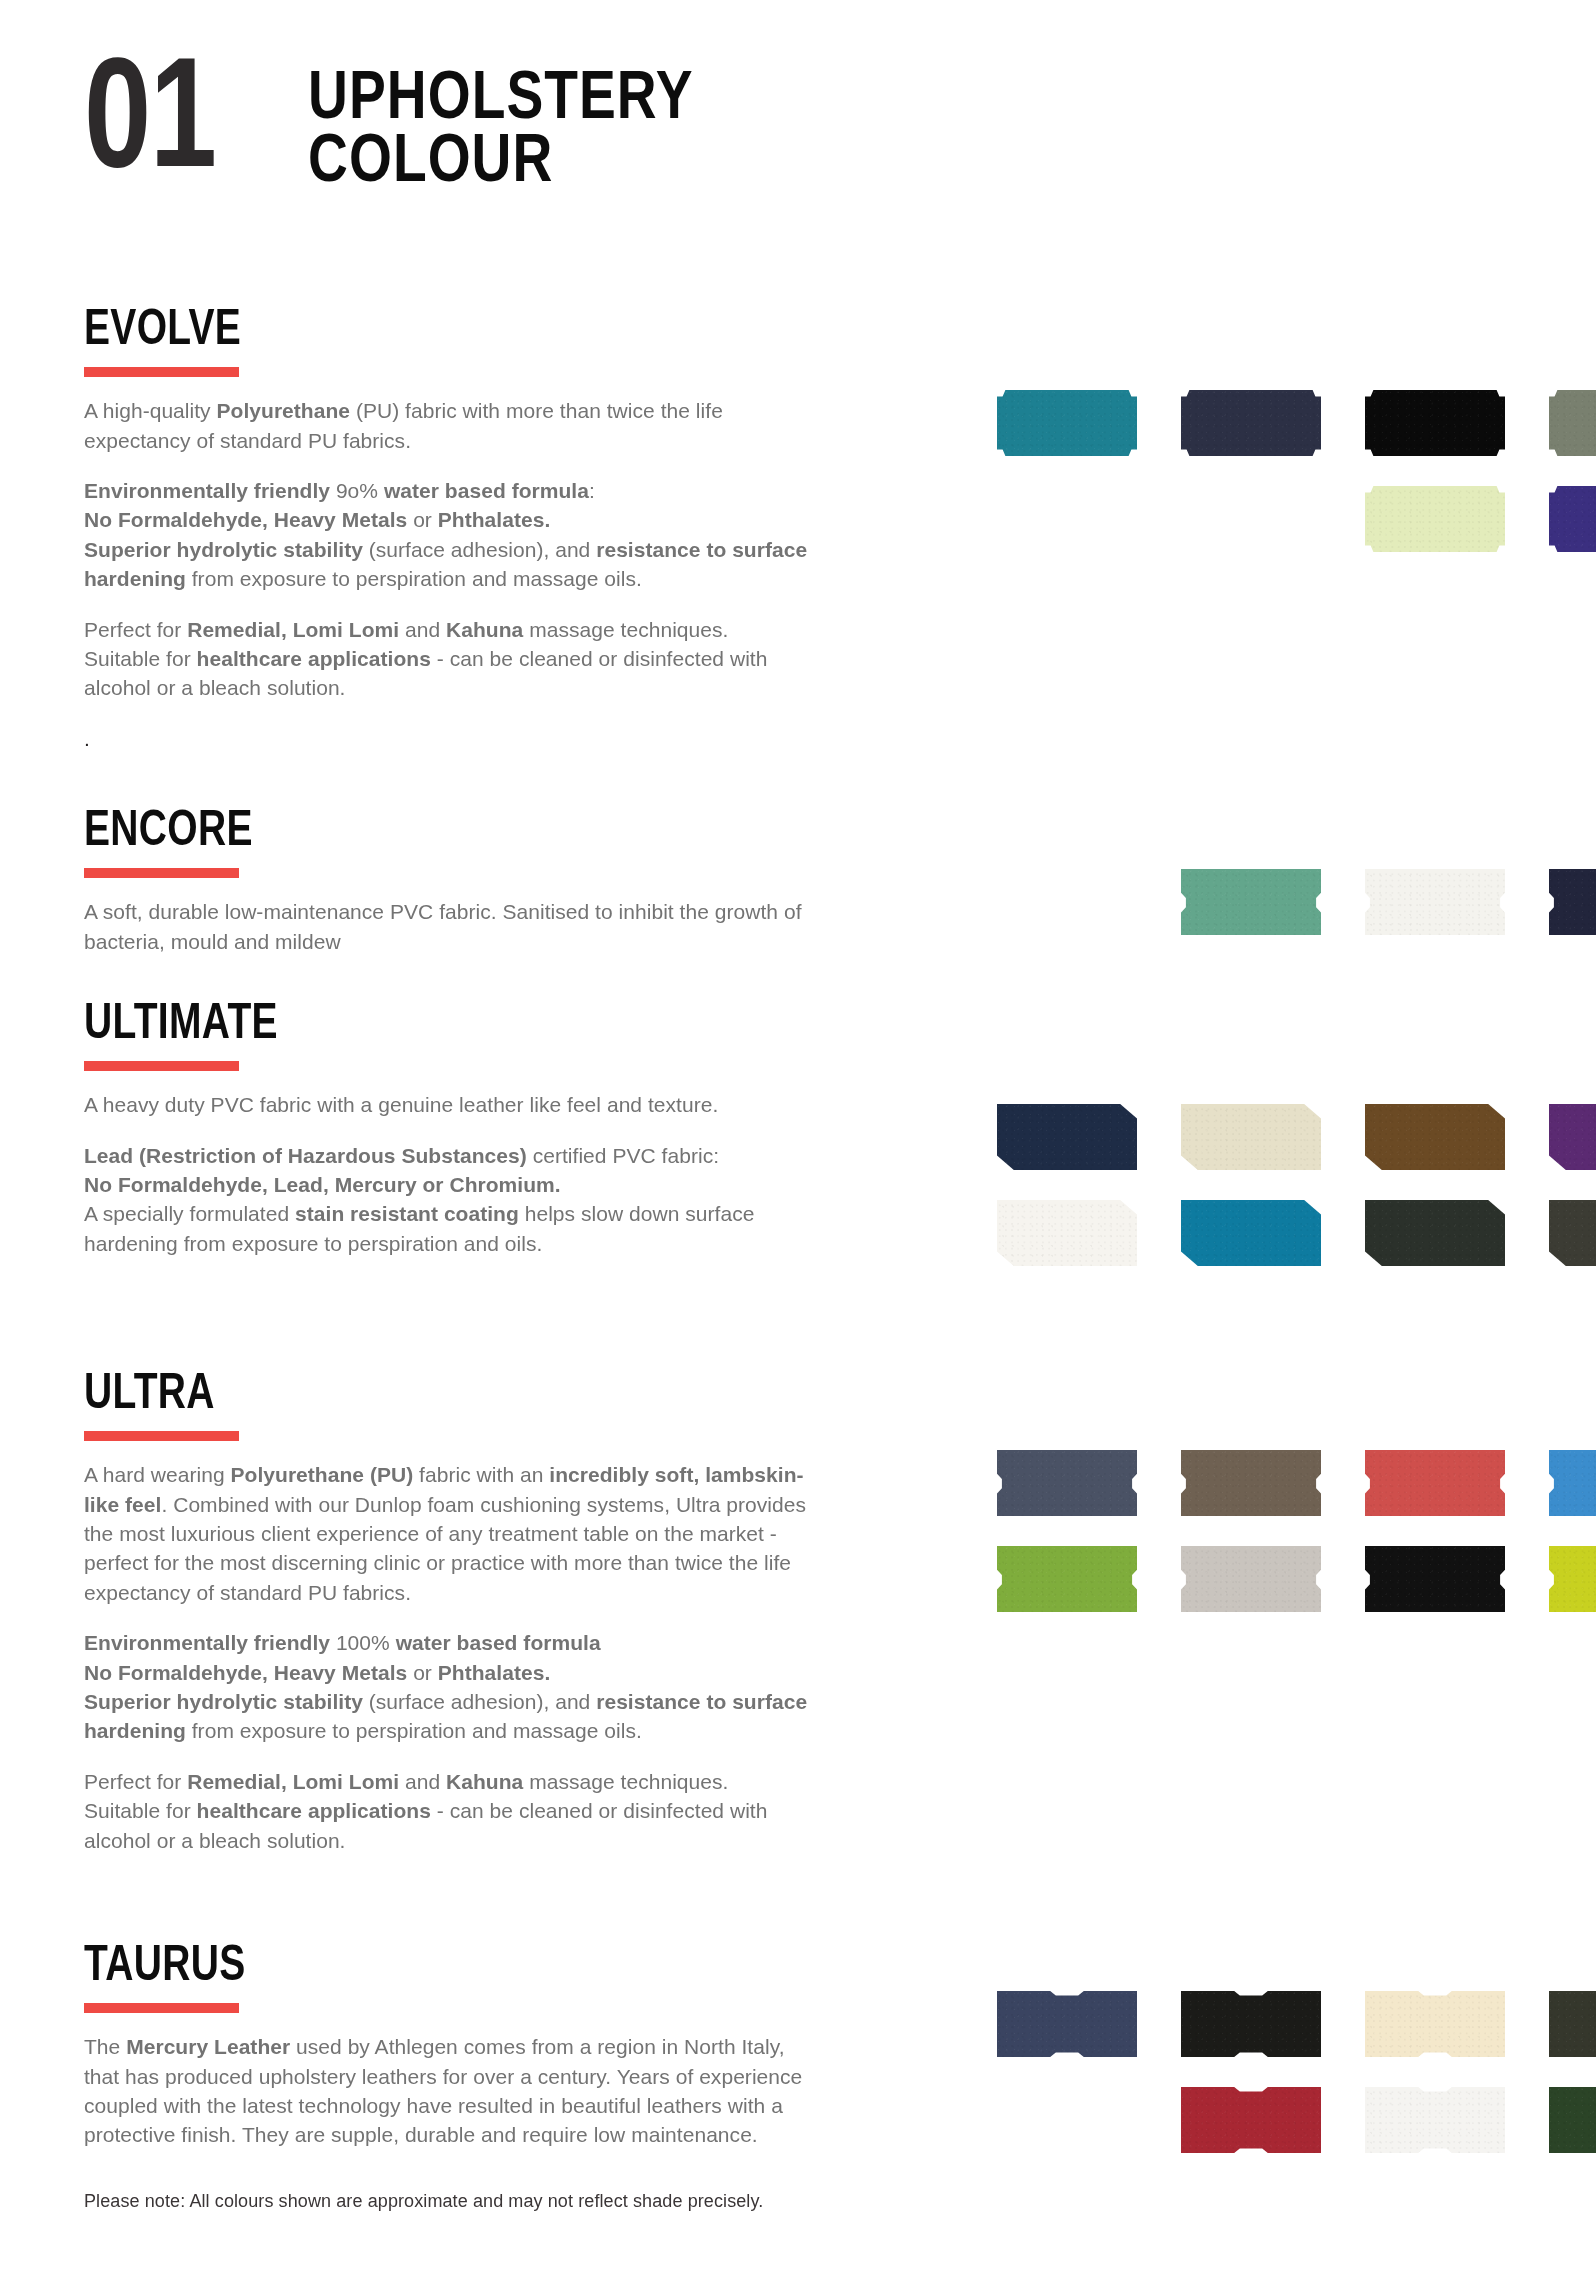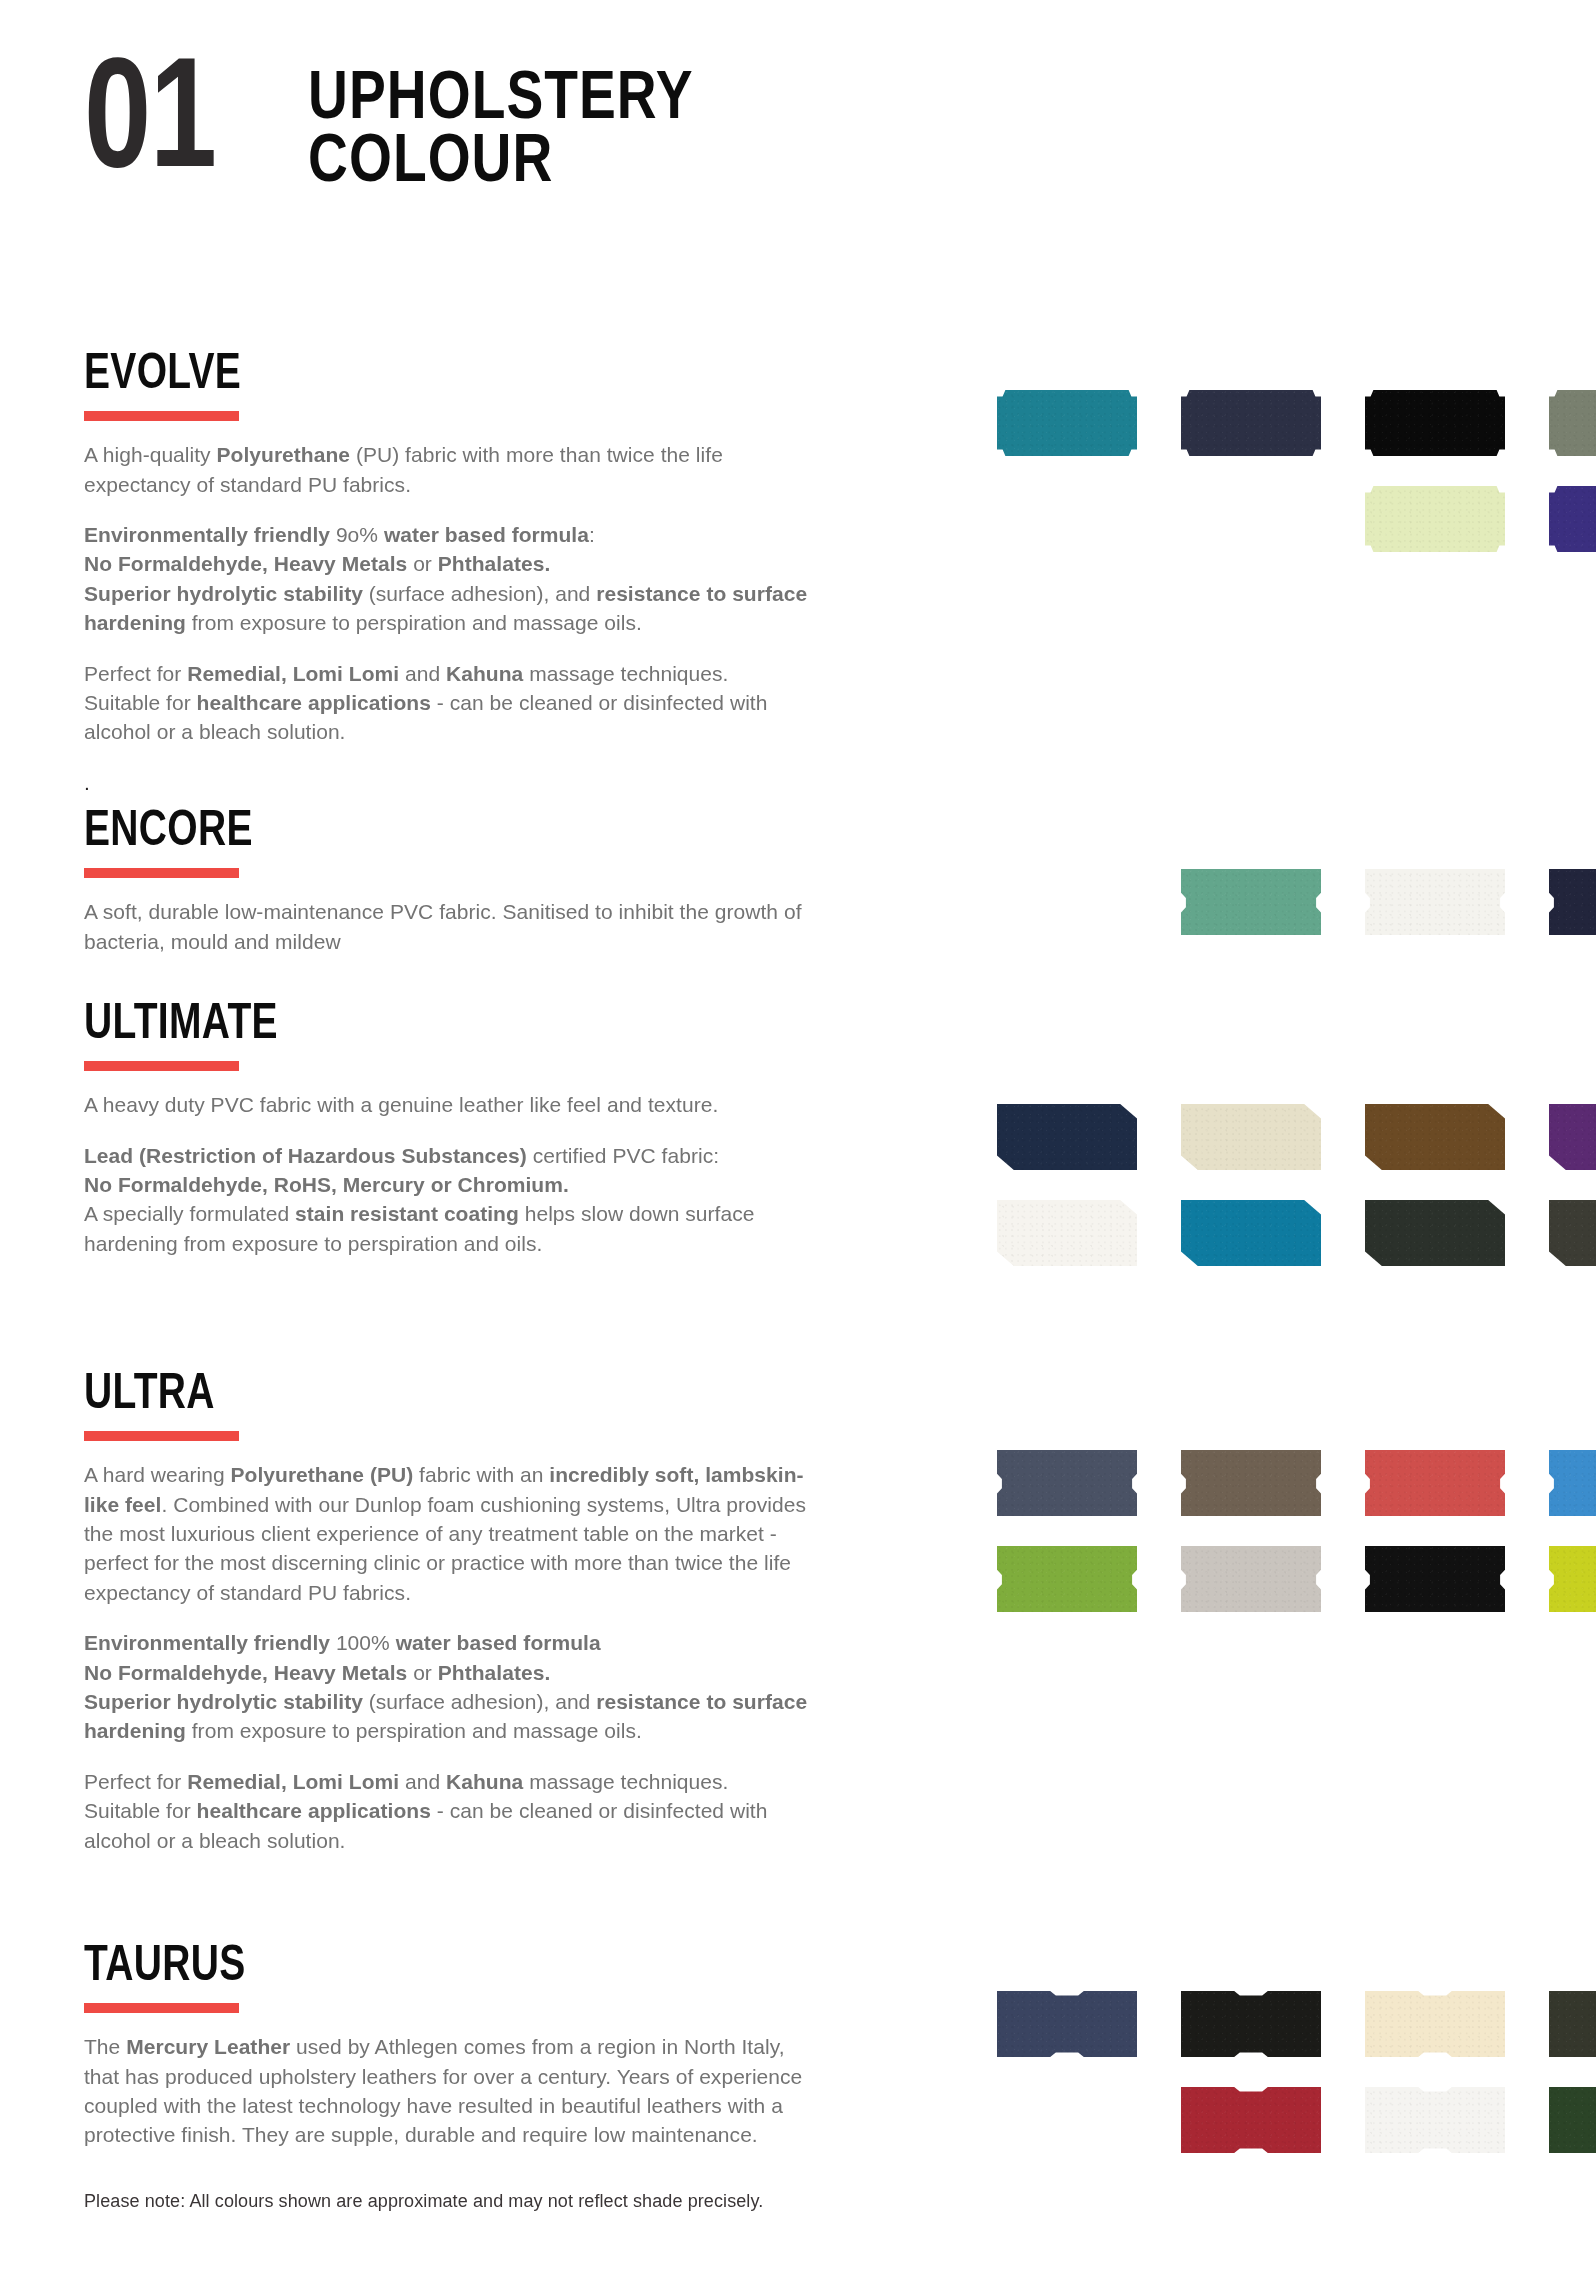--- a/index.html
+++ b/index.html
@@ -197,21 +197,21 @@
 
   <div class="header">
     <div class="header-number">01</div>
     <div class="header-titles">
       <div class="header-title-line">UPHOLSTERY</div>
       <div class="header-title-line">COLOUR</div>
     </div>
   </div>
 
   <div id="sections-root">
-      <div class="section" style="top: 302px; margin-top: 44px;">
+      <div class="section" style="top: 302px;">
         <div class="section-left">
           <div class="section-heading">EVOLVE</div>
           <div class="section-rule" style="background: rgb(239, 74, 68);"></div>
           <div class="para">A high-quality <b>Polyurethane</b> (PU) fabric with more than twice the life expectancy of standard PU fabrics.</div>
           <div class="para"><b>Environmentally friendly</b> 9o% <b>water based formula</b>:<br><b>No Formaldehyde, Heavy Metals</b> or <b>Phthalates.</b><br><b>Superior hydrolytic stability</b> (surface adhesion), and <b>resistance to surface hardening</b> from exposure to perspiration and massage oils.</div>
           <div class="para">Perfect for <b>Remedial, Lomi Lomi</b> and <b>Kahuna</b> massage techniques.<br>Suitable for <b>healthcare applications</b> - can be cleaned or disinfected with alcohol or a bleach solution.</div>
           <div class="stray-dot">.</div>
         </div>
       </div>
       <div class="section" style="top: 803px;">
@@ -219,21 +219,21 @@
           <div class="section-heading">ENCORE</div>
           <div class="section-rule" style="background: rgb(239, 74, 68);"></div>
           <div class="para">A soft, durable low-maintenance PVC fabric. Sanitised to inhibit the growth of bacteria, mould and mildew</div>
         </div>
       </div>
       <div class="section" style="top: 996px; text-decoration: underline;">
         <div class="section-left">
           <div class="section-heading">ULTIMATE</div>
           <div class="section-rule" style="background: rgb(239, 74, 68);"></div>
           <div class="para">A heavy duty PVC fabric with a genuine leather like feel and texture.</div>
-          <div class="para"><b>Lead (Restriction of Hazardous Substances)</b> certified PVC fabric:<br><b>No Formaldehyde, RoHS, Mercury or Chromium.</b><br>A specially formulated <b>stain resistant coating</b> helps slow down surface hardening from exposure to perspiration and oils.</div>
+          <div class="para"><b>Lead (Restriction of Hazardous Substances)</b> certified PVC fabric:<br><b>No Formaldehyde, Lead, Mercury or Chromium.</b><br>A specially formulated <b>stain resistant coating</b> helps slow down surface hardening from exposure to perspiration and oils.</div>
         </div>
       </div>
       <div class="section" style="top: 1366px;">
         <div class="section-left">
           <div class="section-heading">ULTRA</div>
           <div class="section-rule" style="background: rgb(239, 74, 68);"></div>
           <div class="para">A hard wearing <b>Polyurethane (PU)</b> fabric with an <b>incredibly soft, lambskin-like feel</b>. Combined with our Dunlop foam cushioning systems, Ultra provides the most luxurious client experience of any treatment table on the market - perfect for the most discerning clinic or practice with more than twice the life expectancy of standard PU fabrics.</div>
           <div class="para"><b>Environmentally friendly</b> 100% <b>water based formula</b><br><b>No Formaldehyde, Heavy Metals</b> or <b>Phthalates.</b><br><b>Superior hydrolytic stability</b> (surface adhesion), and <b>resistance to surface hardening</b> from exposure to perspiration and massage oils.</div>
           <div class="para">Perfect for <b>Remedial, Lomi Lomi</b> and <b>Kahuna</b> massage techniques.<br>Suitable for <b>healthcare applications</b> - can be cleaned or disinfected with alcohol or a bleach solution.</div>
         </div>

